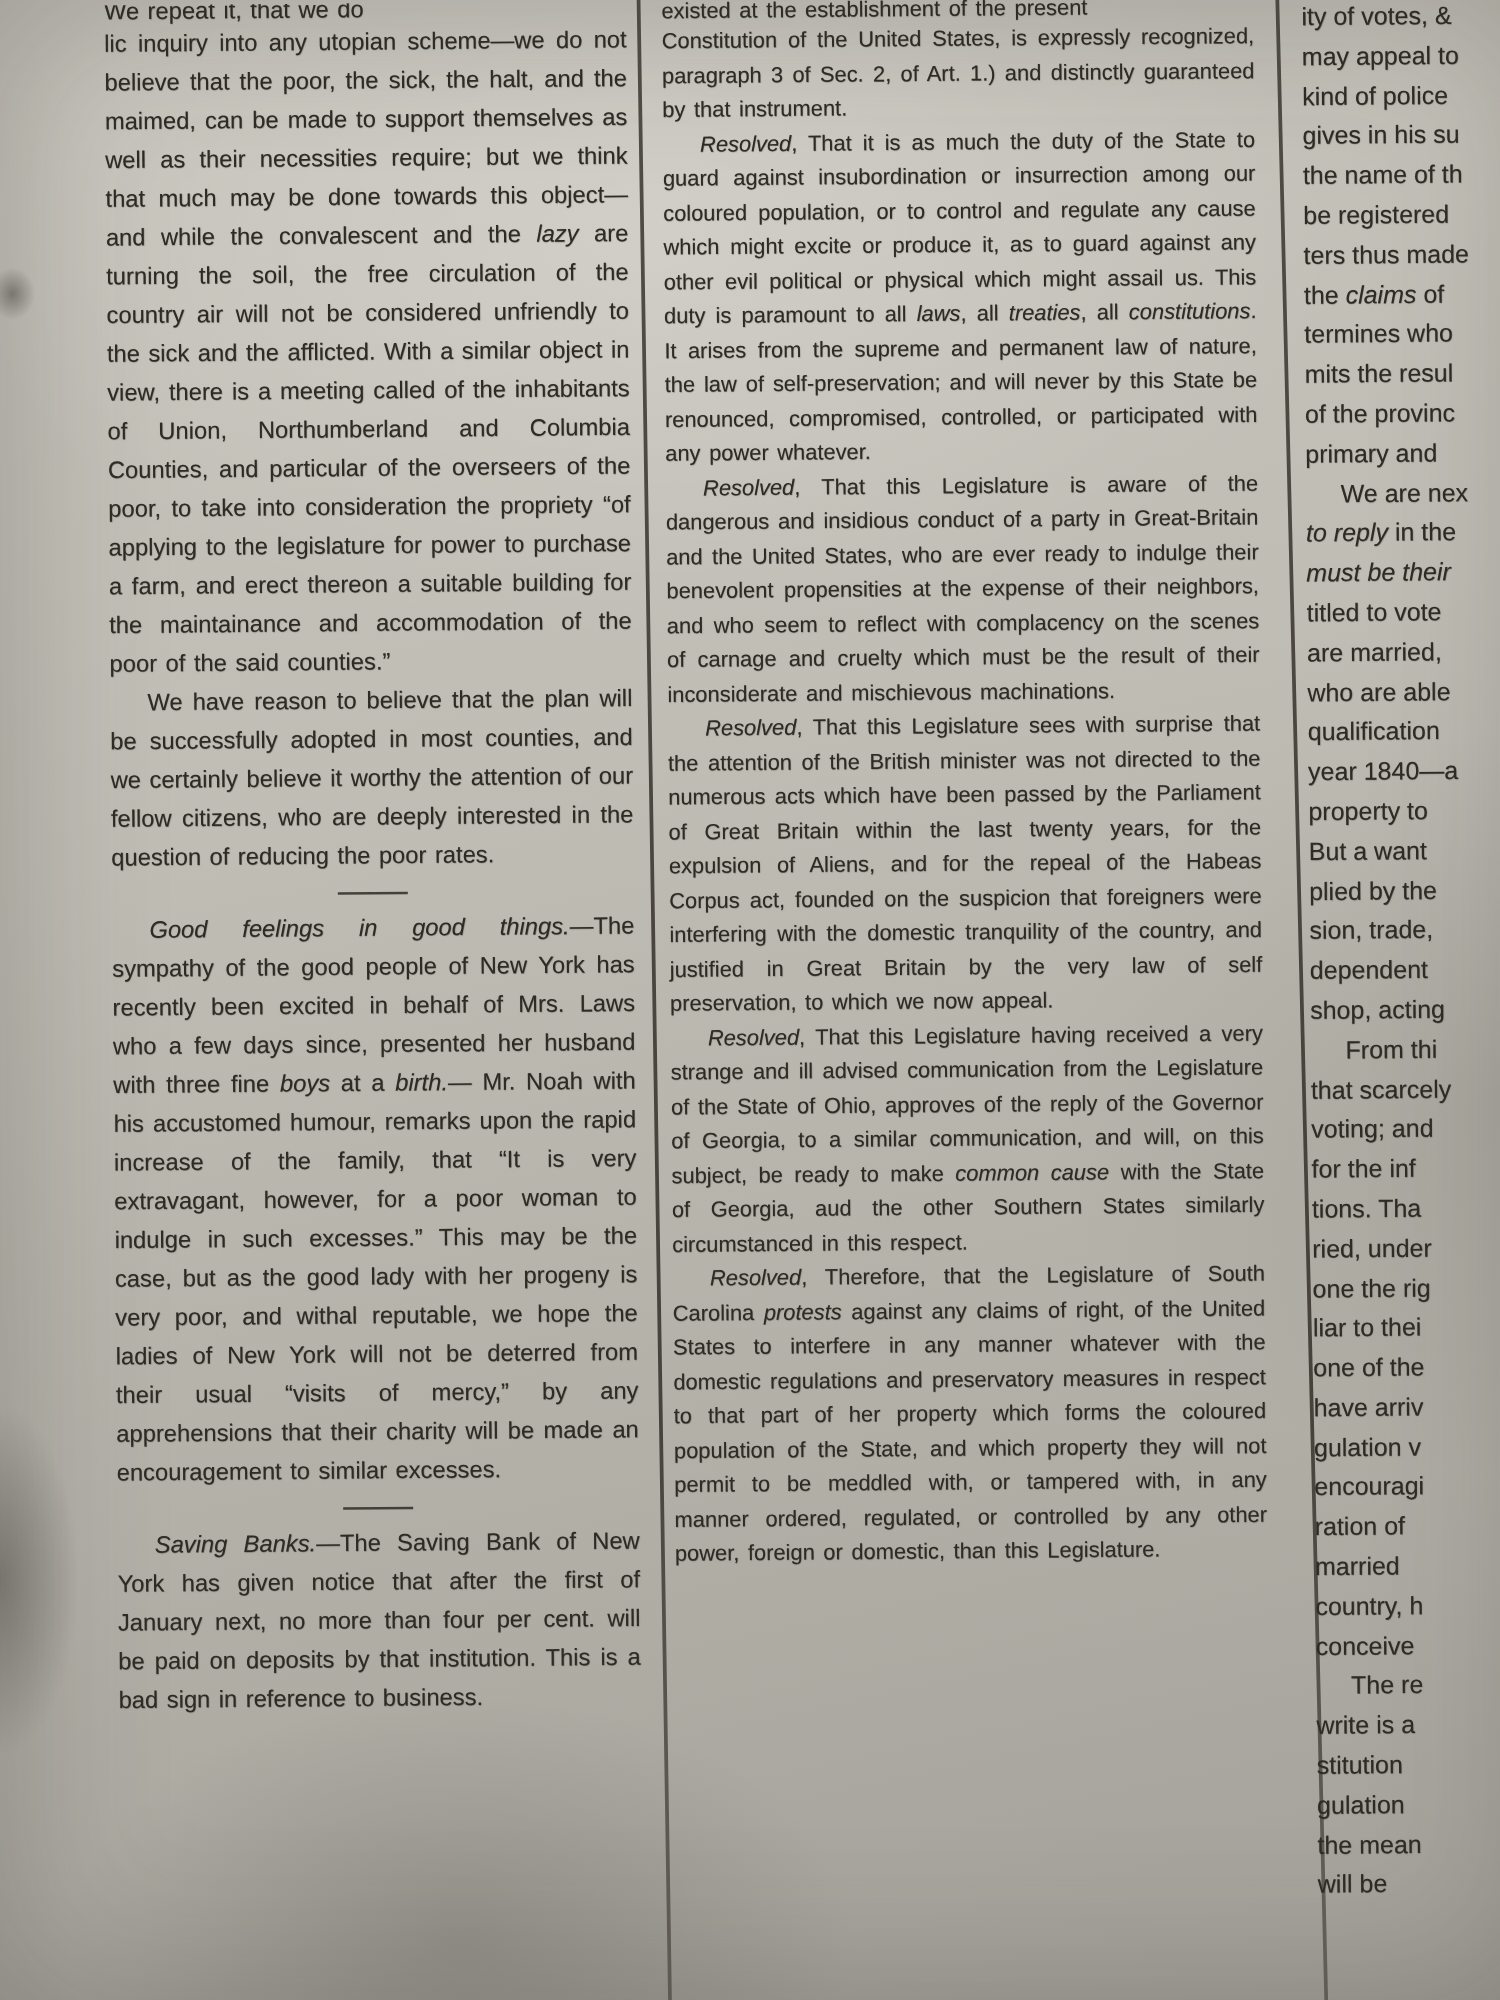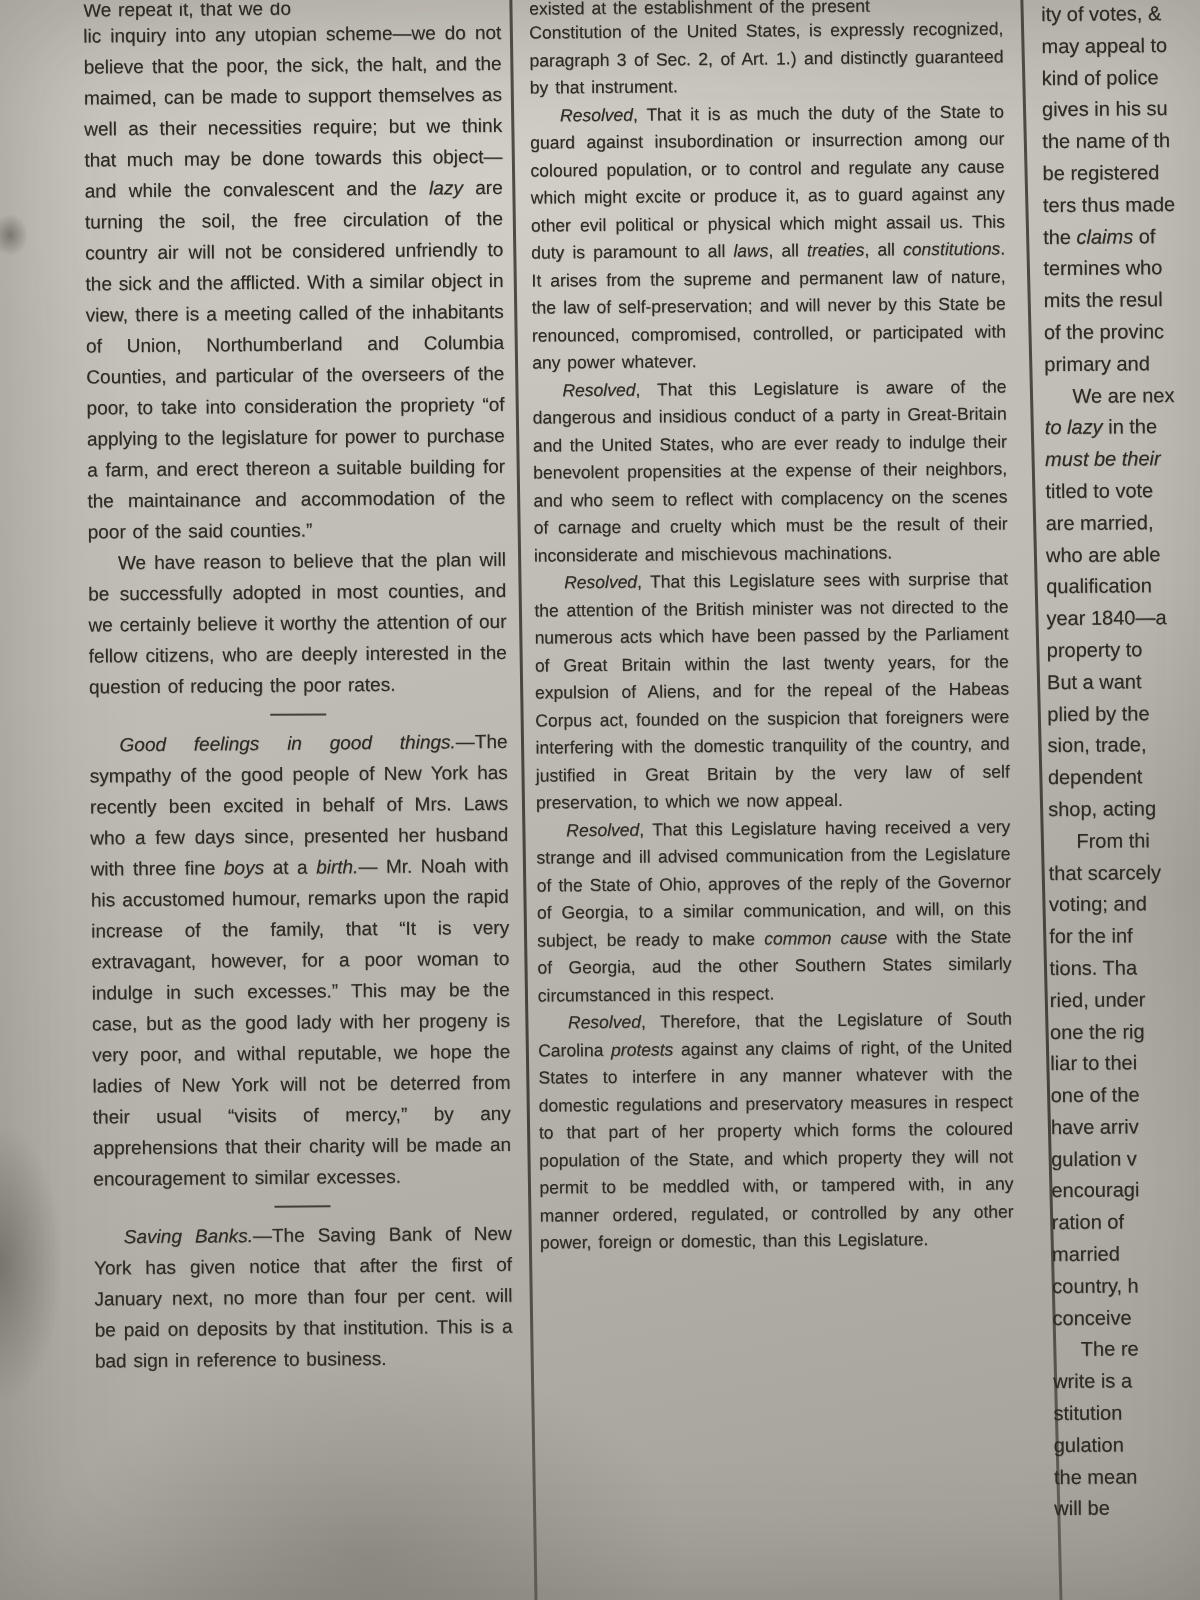--- a/index.html
+++ b/index.html
@@ -101,21 +101,21 @@
           <div class="rline">gives in his su</div>
           <div class="rline">the name of th</div>
           <div class="rline">be registered</div>
           <div class="rline">ters thus made</div>
           <div class="rline"><span>the </span><span class="it">claims</span><span> of</span></div>
           <div class="rline">termines who</div>
           <div class="rline">mits the resul</div>
           <div class="rline">of the provinc</div>
           <div class="rline">primary and</div>
           <div class="rline ind">We are nex</div>
-          <div class="rline"><span class="it">to lazy</span><span> in the</span></div>
+          <div class="rline"><span class="it">to reply</span><span> in the</span></div>
           <div class="rline it">must be their</div>
           <div class="rline">titled to vote</div>
           <div class="rline">are married,</div>
           <div class="rline">who are able</div>
           <div class="rline">qualification</div>
           <div class="rline">year 1840—a</div>
           <div class="rline">property to</div>
           <div class="rline">But a want</div>
           <div class="rline">plied by the</div>
           <div class="rline">sion, trade,</div>

